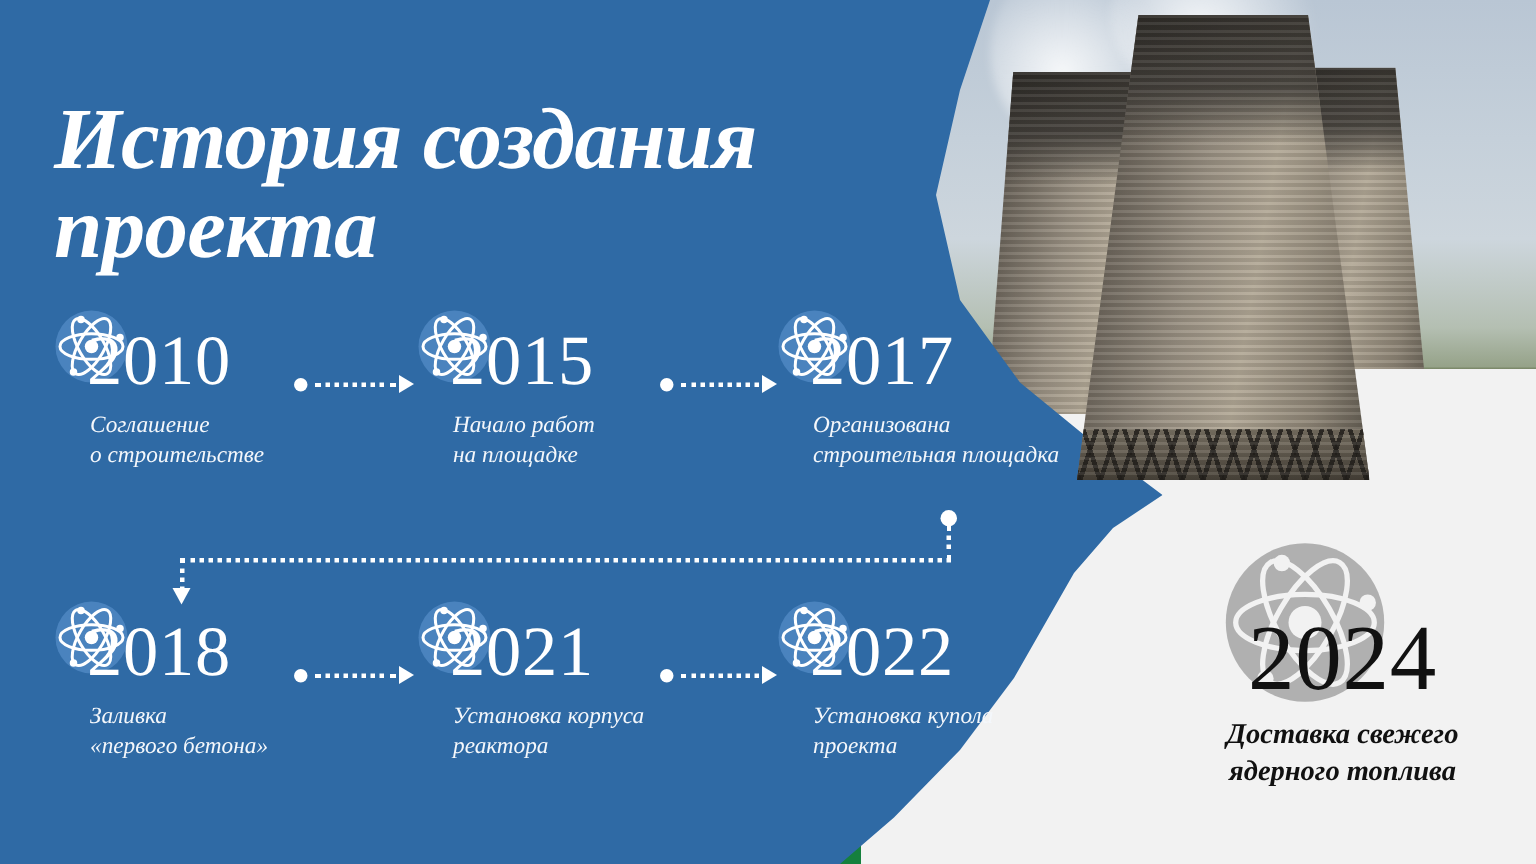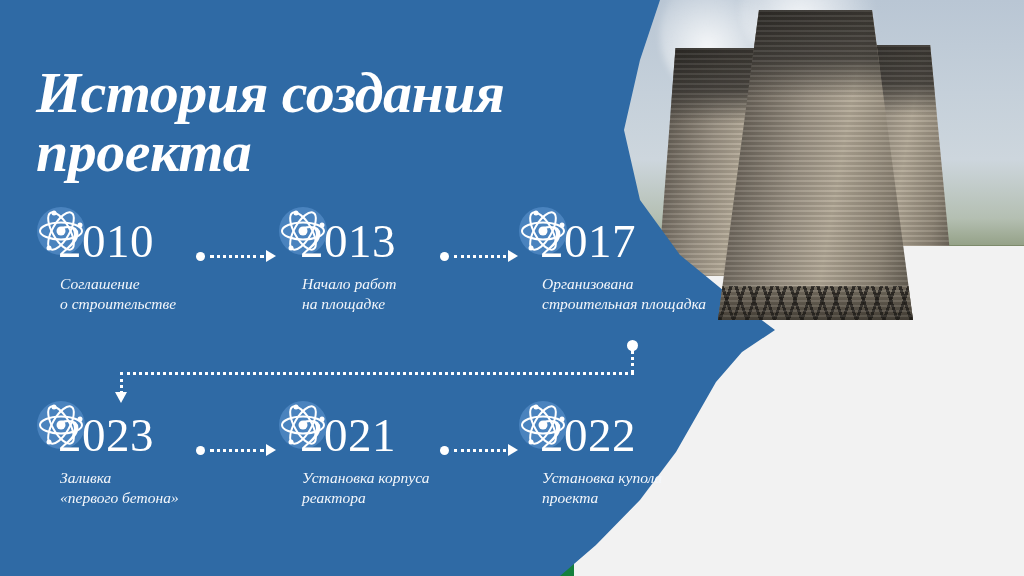--- a/index.html
+++ b/index.html
@@ -395,21 +395,21 @@
             <ellipse cx="50" cy="50" rx="42" ry="17"></ellipse>
             <ellipse cx="50" cy="50" rx="42" ry="17" transform="rotate(60 50 50)"></ellipse>
             <ellipse cx="50" cy="50" rx="42" ry="17" transform="rotate(120 50 50)"></ellipse>
           </g>
           <circle cx="50" cy="50" r="9" fill="#ffffff"></circle>
           <circle cx="88" cy="38" r="5" fill="#ffffff"></circle>
           <circle cx="26" cy="84" r="5" fill="#ffffff"></circle>
           <circle cx="36" cy="14" r="5" fill="#ffffff"></circle>
         </svg>
       </span>
-      <span class="year">2013</span>
+      <span class="year">2015</span>
       <span class="desc">Начало работ
 на площадке</span>
     </div>
 
     <div class="item i2017">
       <span class="atom">
         <svg viewBox="0 0 100 100" width="50" height="50">
           <circle cx="50" cy="50" r="48" fill="#4A83BE"></circle>
           <g fill="none" stroke="#ffffff" stroke-width="4">
             <ellipse cx="50" cy="50" rx="42" ry="17"></ellipse>
@@ -435,21 +435,21 @@
             <ellipse cx="50" cy="50" rx="42" ry="17"></ellipse>
             <ellipse cx="50" cy="50" rx="42" ry="17" transform="rotate(60 50 50)"></ellipse>
             <ellipse cx="50" cy="50" rx="42" ry="17" transform="rotate(120 50 50)"></ellipse>
           </g>
           <circle cx="50" cy="50" r="9" fill="#ffffff"></circle>
           <circle cx="88" cy="38" r="5" fill="#ffffff"></circle>
           <circle cx="26" cy="84" r="5" fill="#ffffff"></circle>
           <circle cx="36" cy="14" r="5" fill="#ffffff"></circle>
         </svg>
       </span>
-      <span class="year">2023</span>
+      <span class="year">2018</span>
       <span class="desc">Заливка
 «первого бетона»</span>
     </div>
 
     <div class="item i2021">
       <span class="atom">
         <svg viewBox="0 0 100 100" width="50" height="50">
           <circle cx="50" cy="50" r="48" fill="#4A83BE"></circle>
           <g fill="none" stroke="#ffffff" stroke-width="4">
             <ellipse cx="50" cy="50" rx="42" ry="17"></ellipse>
@@ -510,14 +510,33 @@
 
     <div class="elbow">
       <span class="start-dot"></span>
       <span class="v-right"></span>
       <span class="h-line"></span>
       <span class="v-left"></span>
       <span class="head-down"></span>
     </div>
   </div>
 
+  <div class="final">
+    <span class="atom-big">
+      <svg viewBox="0 0 100 100" width="110" height="110">
+        <circle cx="50" cy="50" r="48" fill="#B0B0B0"></circle>
+        <g fill="none" stroke="#f2f2f2" stroke-width="3.2">
+          <ellipse cx="50" cy="50" rx="42" ry="17"></ellipse>
+          <ellipse cx="50" cy="50" rx="42" ry="17" transform="rotate(60 50 50)"></ellipse>
+          <ellipse cx="50" cy="50" rx="42" ry="17" transform="rotate(120 50 50)"></ellipse>
+        </g>
+        <circle cx="50" cy="50" r="10" fill="#f2f2f2"></circle>
+        <circle cx="88" cy="38" r="5" fill="#f2f2f2"></circle>
+        <circle cx="26" cy="84" r="5" fill="#f2f2f2"></circle>
+        <circle cx="36" cy="14" r="5" fill="#f2f2f2"></circle>
+      </svg>
+    </span>
+    <div class="year-final">2024</div>
+    <div class="desc-final">Доставка свежего
+ядерного топлива</div>
+  </div>
 
 </div>
 
 </body></html>

